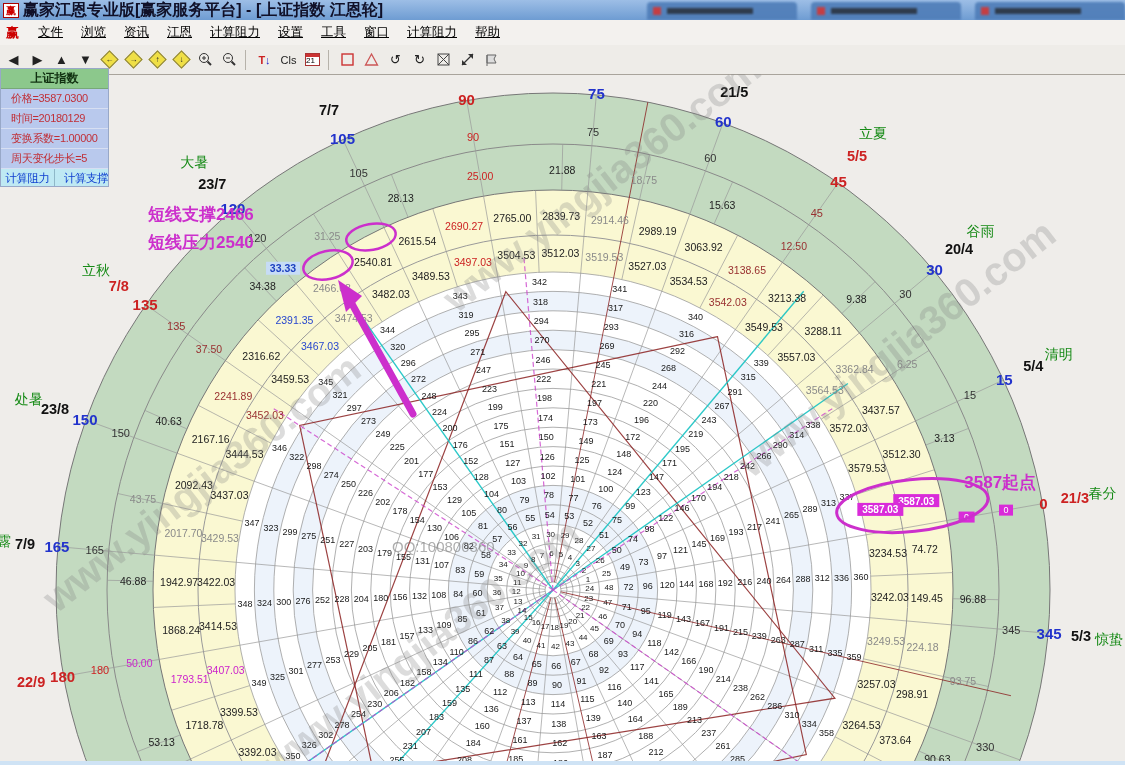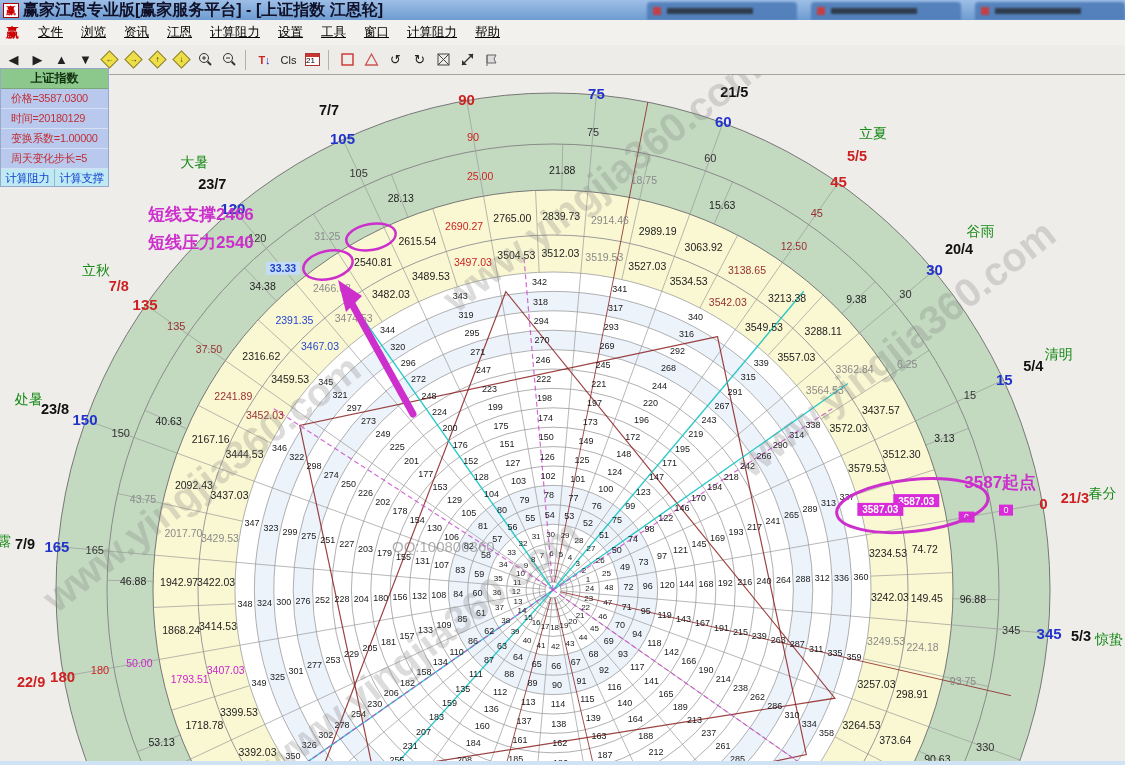--- a/index.html
+++ b/index.html
@@ -34,21 +34,21 @@
   .clsbtn{font-size:11px;color:#222;text-align:center;}
   
   .panel{position:absolute;left:0;top:68px;width:107px;border:1px solid #98A8C8;background:#fff;z-index:5;}
   .panel-h{height:19px;background:#8CC88C;border-bottom:1px solid #78a878;color:#103010;font-size:12px;
     font-weight:bold;text-align:center;line-height:19px;}
   .panel-r{height:19px;background:#B9C9ED;border-bottom:1px solid #d7dff2;color:#C03038;font-size:11px;
     line-height:19px;padding-left:10px;white-space:nowrap;letter-spacing:-.3px;}
   .panel-btns{display:flex;}
   .panel-btn{flex:1;height:17px;background:#BFE9F3;border-right:1px solid #8fb8c8;color:#1040D0;
     font-size:11.5px;line-height:19px;text-align:center;cursor:default;letter-spacing:-.5px;}
-  .panel-btn:last-child{border-right:none;}
+  .panel-btn:last-child{border-right:none;text-align:right;}
   
   #wheelbox{position:absolute;left:0;top:74px;width:1125px;height:691px;}
   svg text{user-select:none;}
   .bottomstrip{position:absolute;left:0;bottom:0;width:1125px;height:4px;background:#CFE3F5;z-index:6;}
 </style>
 </head>
 <body>
 
 <div id="app">
   <div class="titlebar">

